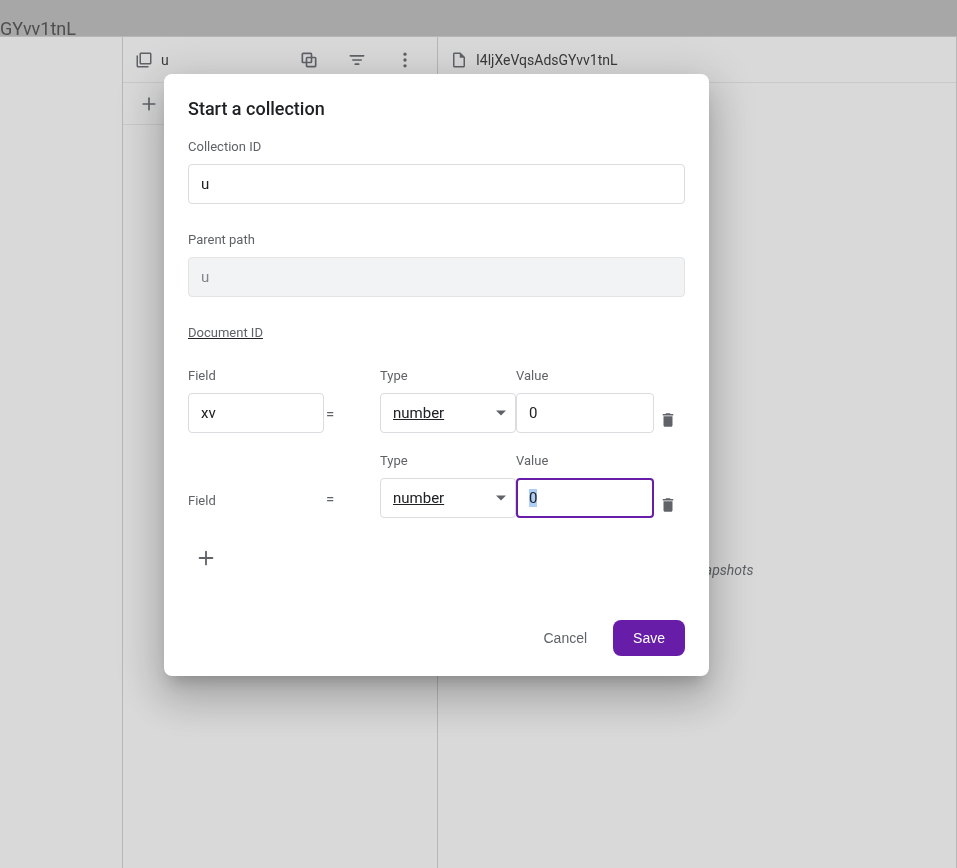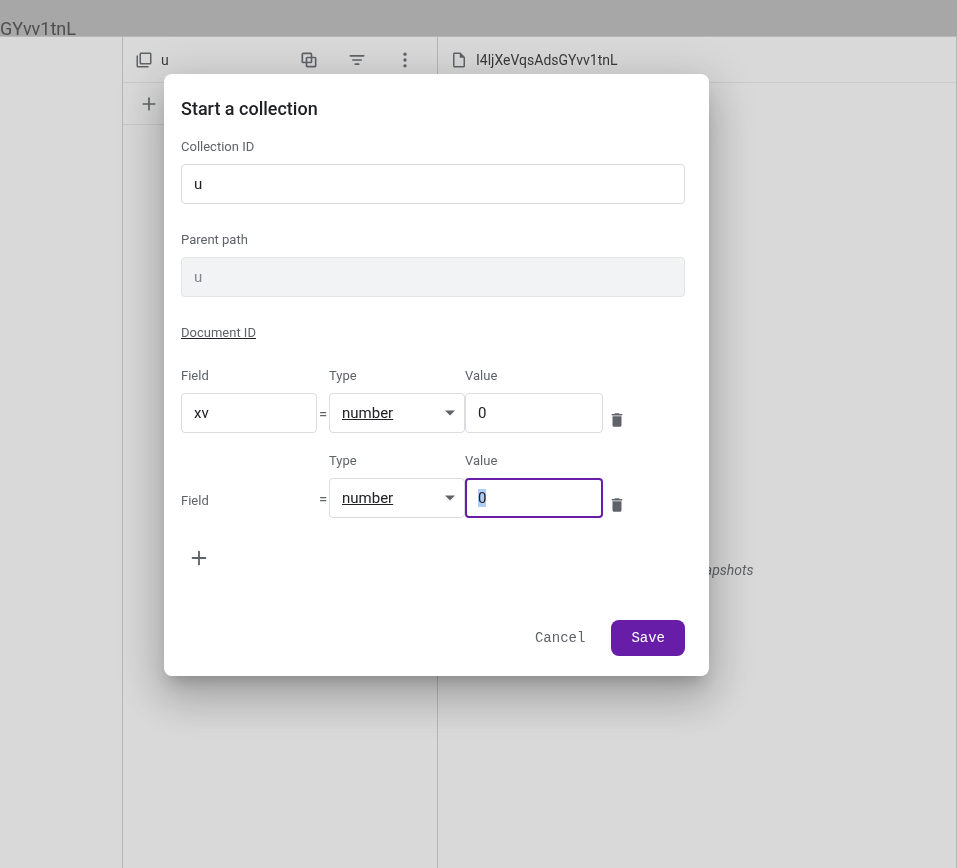--- a/index.html
+++ b/index.html
@@ -91,21 +91,21 @@
     .dialog {
       position: absolute;
       top: 74px;
       left: 164px;
       width: 545px;
       background: #fff;
       border-radius: 8px;
       box-shadow: 0 11px 15px -7px rgba(0,0,0,.2),
                   0 24px 38px 3px rgba(0,0,0,.14),
                   0 9px 46px 8px rgba(0,0,0,.12);
-      padding: 24px 24px 20px 17px;
+      padding: 24px 24px 20px 24px;
     }
     .dialog h2 {
       font-size: 18px;
       font-weight: 500;
       color: #202124;
       margin-bottom: 20px;
     }
     .form-label {
       font-size: 13px;
       color: #5f6368;
@@ -138,21 +138,21 @@
     }
     .field-row .col { display:flex; flex-direction:column; }
     .col-field { width: 136px; }
     .col-equals {
       width: 12px;
       color: #5f6368;
       font-size: 15px;
       padding-bottom: 10px;
       text-align:center;
     }
-    .col-type { width: 136px; }
+    .col-type { width: 136px; margin-left: 44px; }
     .col-value { width: 138px; }
     .col-delete {
       width: 28px;
       padding-bottom: 4px;
       display:flex;
       align-items:center;
       justify-content:center;
       color: #5f6368;
     }
     .select-wrap {
@@ -195,21 +195,21 @@
       padding: 0 18px;
       border-radius: 4px;
       font-size: 14px;
       font-weight: 500;
       display:inline-flex;
       align-items:center;
       justify-content:center;
       cursor: pointer;
       border: none;
       background: transparent;
-      font-family: Liberation Mono, monospace;
+      font-family: Liberation Sans, sans-serif;
     }
     .btn-text { color: #5f6368; }
     .btn-primary { background: #681da8; color: #fff; padding: 0 20px; border-radius: 8px;}
   </style>
 </head>
 <body>
 
 <div class="top-text">GYvv1tnL</div>
 
 <div class="panel-row">

